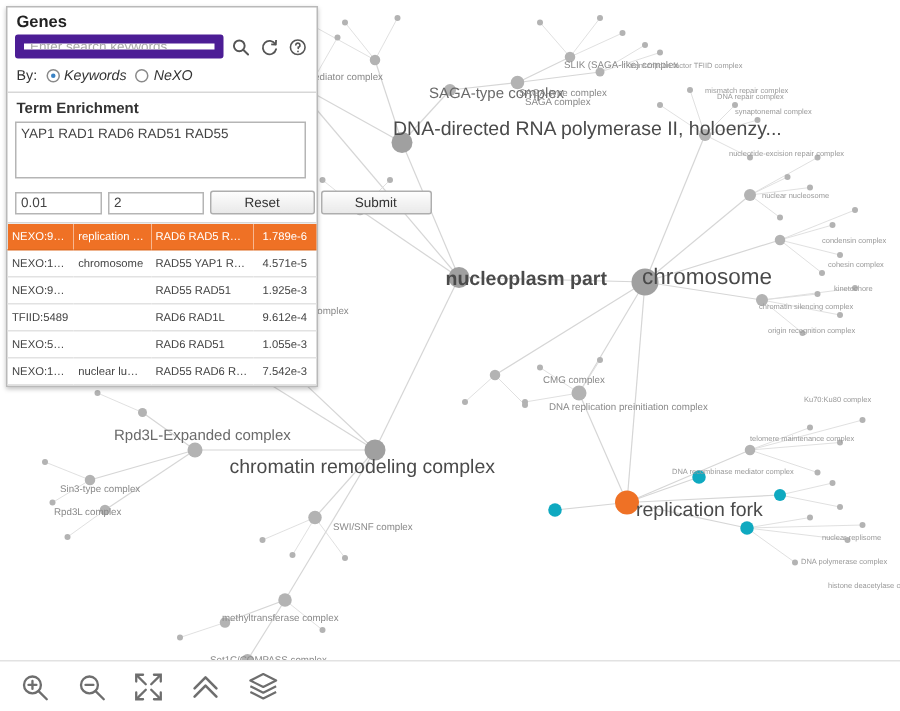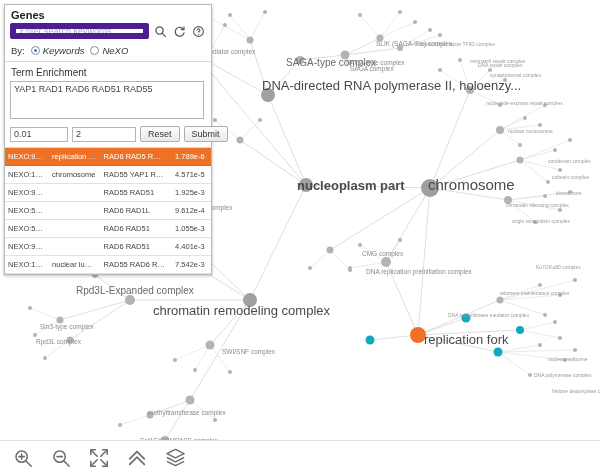--- a/index.html
+++ b/index.html
@@ -107,20 +107,21 @@
   }
   .section-hr {
     height: 1px;
     background: #d7d7d7;
     margin: 0;
   }
   #term-enrichment-title {
     padding: 5px 6px 3px 6px;
     font-size: 10px;
     color: #333;
+    font-weight: bold;
   }
   #gene-textarea {
     margin: 0 5px 5px 5px;
     width: 194px;
     height: 38px;
     border: 1px solid #b5b5b5;
     font-size: 9px;
     color: #444;
     padding: 2px 3px;
     box-sizing: border-box;
@@ -145,21 +146,21 @@
   }
   #pvalue-input { width: 58px; }
   #count-input { width: 64px; }
   .panel-btn {
     height: 16px;
     border: 1px solid #aeaeae;
     background: linear-gradient(#fdfdfd, #e9e9e9);
     border-radius: 2px;
     font-size: 9px;
     color: #333;
-    padding: 0 7px;
+    padding: 0 22px;
     cursor: pointer;
     font-family: "Liberation Sans", sans-serif;
   }
 
   
   #results-table {
     width: 100%;
     border-collapse: collapse;
     font-size: 7.5px;
     color: #444;
@@ -478,38 +479,32 @@
           <td class="col-genes">RAD55 YAP1 RAD6 RAD51 RAD1</td>
           <td class="col-p">4.571e-5</td>
         </tr>
         <tr>
           <td class="col-id">NEXO:9029</td>
           <td class="col-name"></td>
           <td class="col-genes">RAD55 RAD51</td>
           <td class="col-p">1.925e-3</td>
         </tr>
         <tr>
-          <td class="col-id">NEXO:5489</td>
+          <td class="col-id">TFIID:5489</td>
           <td class="col-name"></td>
           <td class="col-genes">RAD6 RAD1L</td>
           <td class="col-p">9.612e-4</td>
         </tr>
         <tr>
           <td class="col-id">NEXO:5495</td>
           <td class="col-name"></td>
           <td class="col-genes">RAD6 RAD51</td>
           <td class="col-p">1.055e-3</td>
         </tr>
         <tr>
-          <td class="col-id">NEXO:9715</td>
-          <td class="col-name"></td>
-          <td class="col-genes">RAD6 RAD51</td>
-          <td class="col-p">4.401e-3</td>
-        </tr>
-        <tr>
           <td class="col-id">NEXO:10015</td>
           <td class="col-name">nuclear lumen</td>
           <td class="col-genes">RAD55 RAD6 RAD51 RAD1</td>
           <td class="col-p">7.542e-3</td>
         </tr>
       </tbody>
   </table>
 </div>
 
 <div id="bottom-toolbar">

